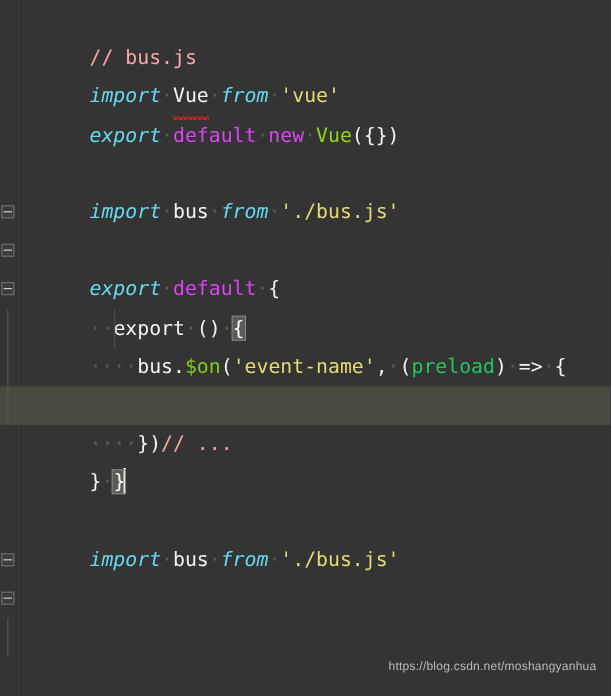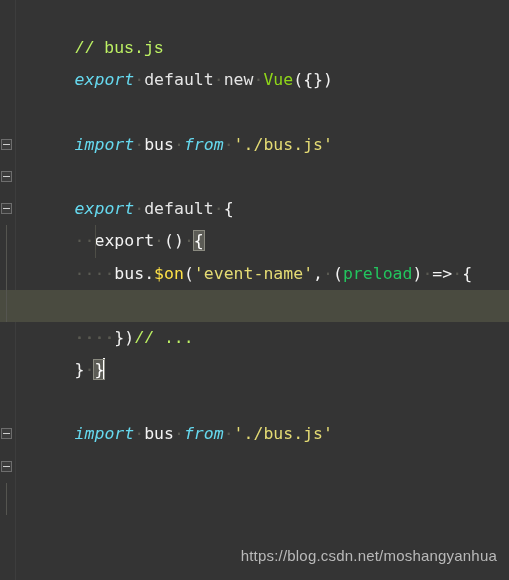--- a/index.html
+++ b/index.html
@@ -80,26 +80,26 @@
   
   .iguide {
     position: absolute;
     top: 0;
     width: 1px;
     height: 32.2px;
     background: #4e4e47;
   }
 
   
-  .cmt   { color: #bef264; font-family: Liberation Mono, monospace; }
+  .cmt   { color: #fca5a5; }
   .kw    { color: #66d9ef; font-style: italic; }
-  .pink  { color: #e5e5e5; margin-top: 16px; }
+  .pink  { color: #d946ef; margin-top: 16px; }
   .cls   { color: #8fd619; }
   .str   { color: #e4db74; }
-  .fn    { color: #fde047; }
+  .fn    { color: #84cc16; }
   .plain { color: #f2f2f2; }
   .punc  { color: #f2f2f2; }
   .param { color: #22c55e; }
   .ws    { color: #5a5a52; }
 
   
   .squiggle {
     position: relative;
     display: inline-block;
   }
@@ -133,38 +133,41 @@
     vertical-align: -4px;
     margin-left: -1px;
   }
 
   
   .watermark {
     position: absolute;
     right: 12px;
     bottom: 8px;
     font-family: "Liberation Sans", sans-serif;
-    font-size: 15px;
+    font-size: 10px;
     color: #b9b9b9;
     letter-spacing: 0.2px;
   }
 </style>
 </head>
 <body>
 
 <div id="editor">
 
   <div class="gutter"></div>
 
   <div class="code-area">
 
     <div class="line">
       <span class="cmt">// bus.js</span>
     </div>
 
+    <div class="line">
+      <span class="kw">import</span><span class="ws">·</span><span class="plain squiggle">Vue</span><span class="ws">·</span><span class="kw">from</span><span class="ws">·</span><span class="str">'vue'</span>
+    </div>
 
     <div class="line">
       <span class="kw">export</span><span class="ws">·</span><span class="pink">default</span><span class="ws">·</span><span class="pink">new</span><span class="ws">·</span><span class="cls">Vue</span><span class="punc">({})</span>
     </div>
 
     <div class="line"></div>
 
 
     <div class="line">
       <span class="kw">import</span><span class="ws">·</span><span class="plain">bus</span><span class="ws">·</span><span class="kw">from</span><span class="ws">·</span><span class="str">'./bus.js'</span>

